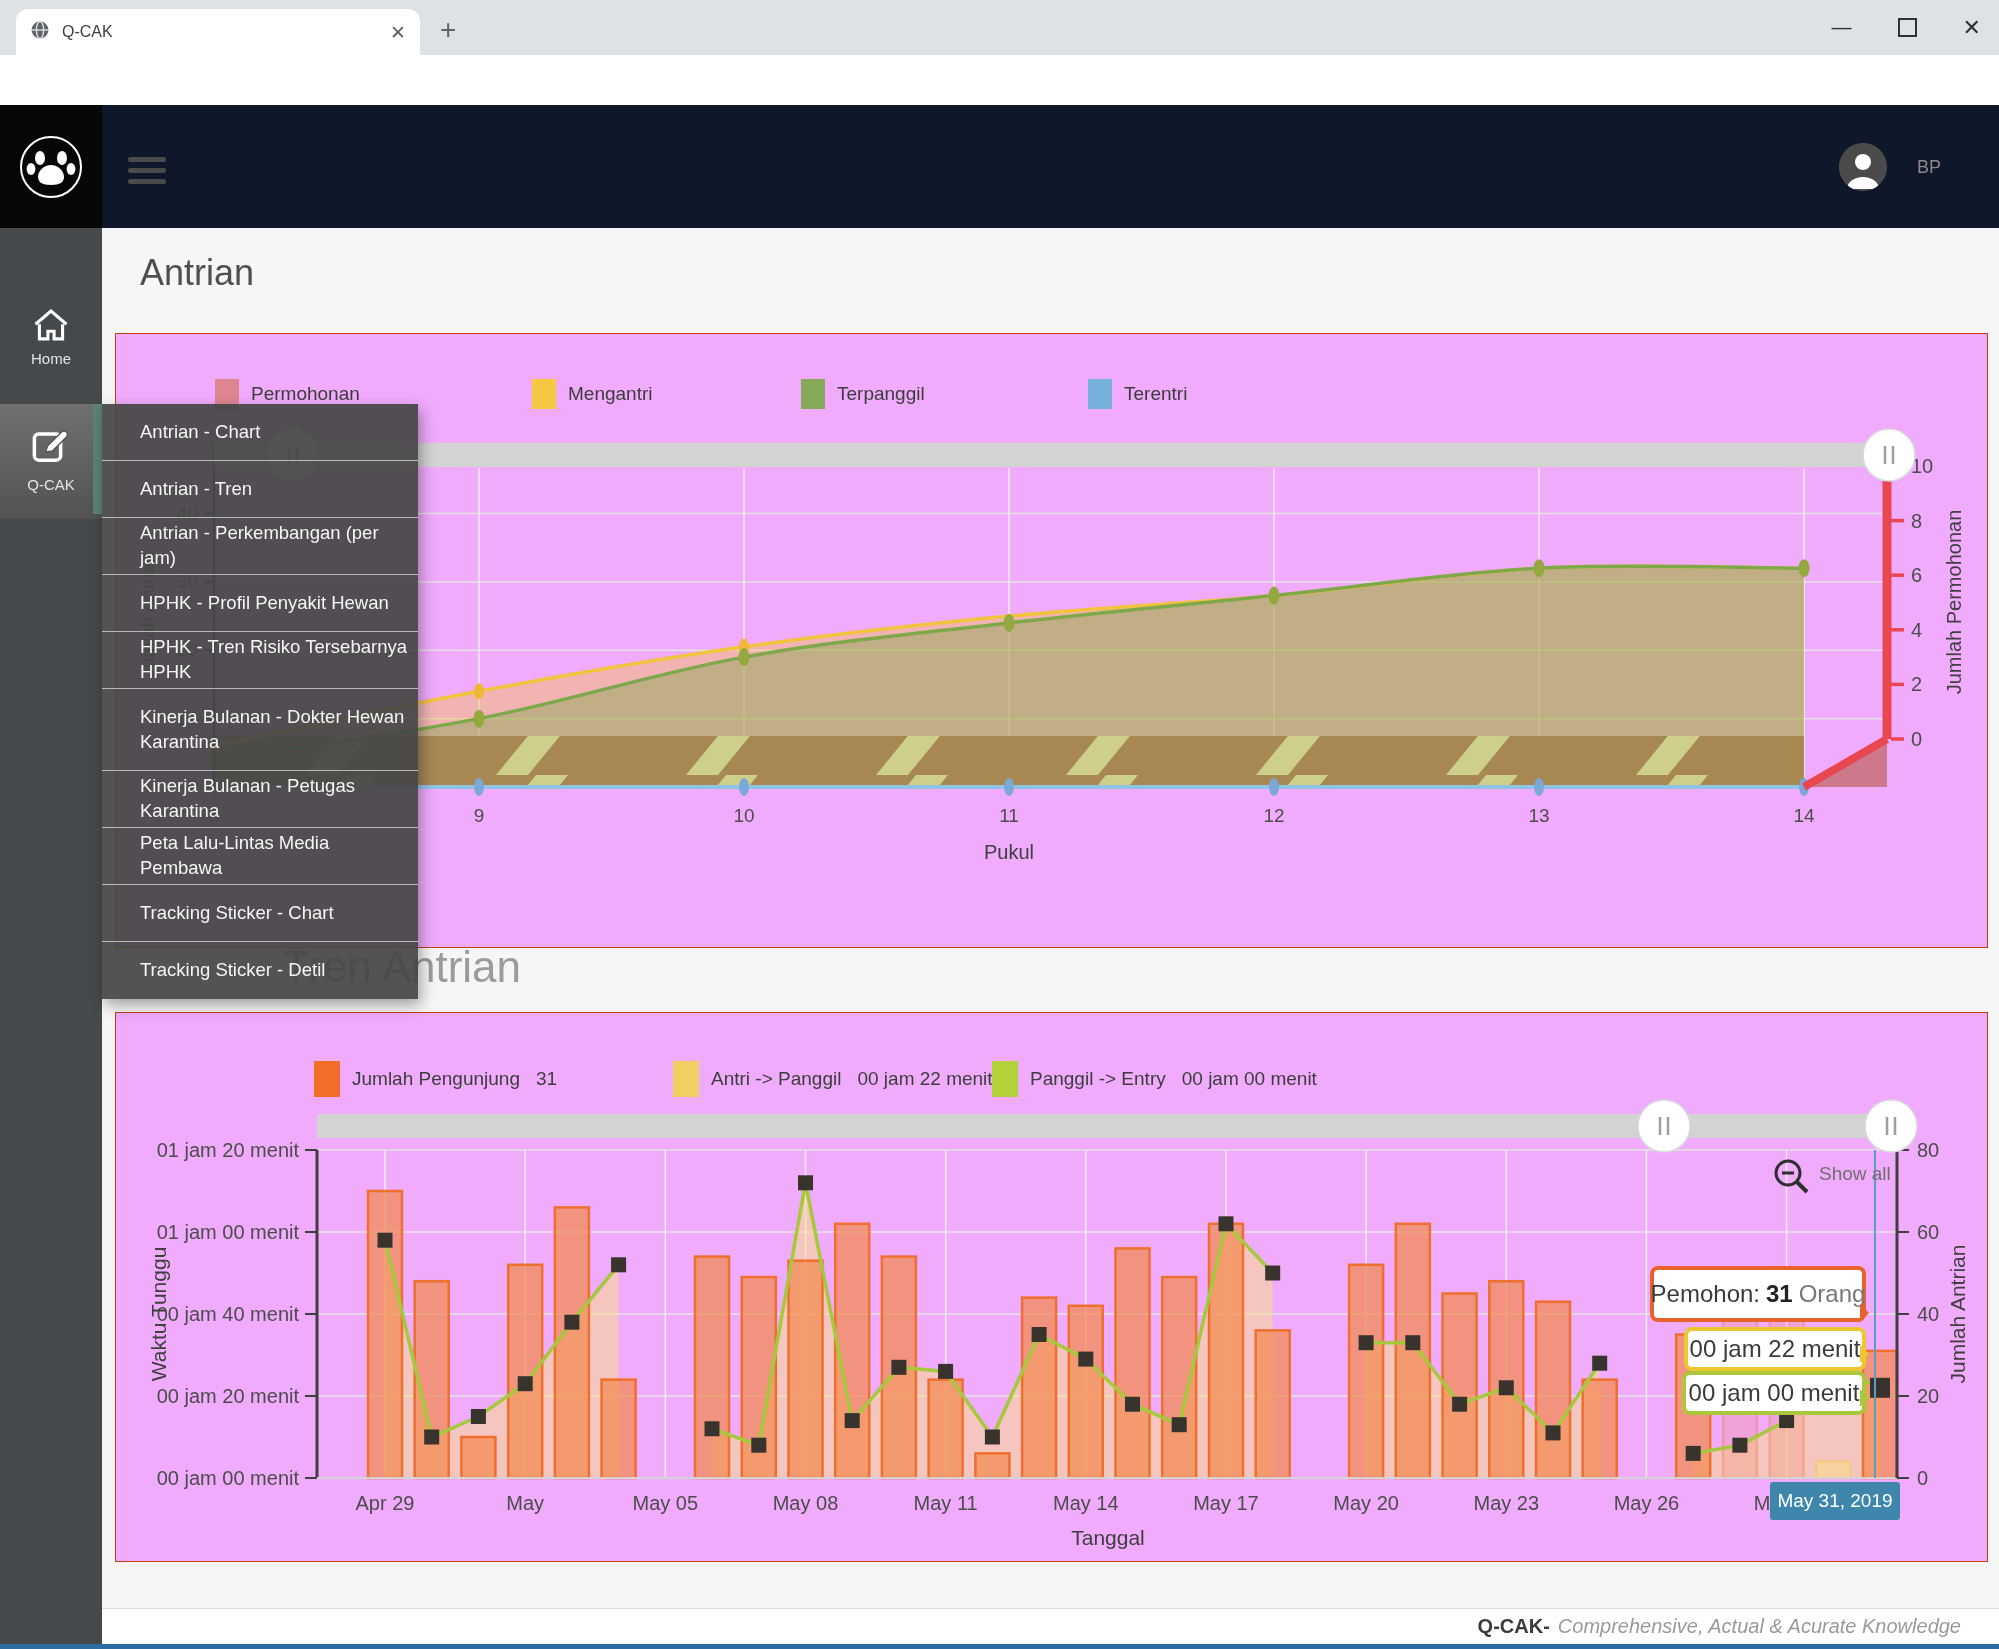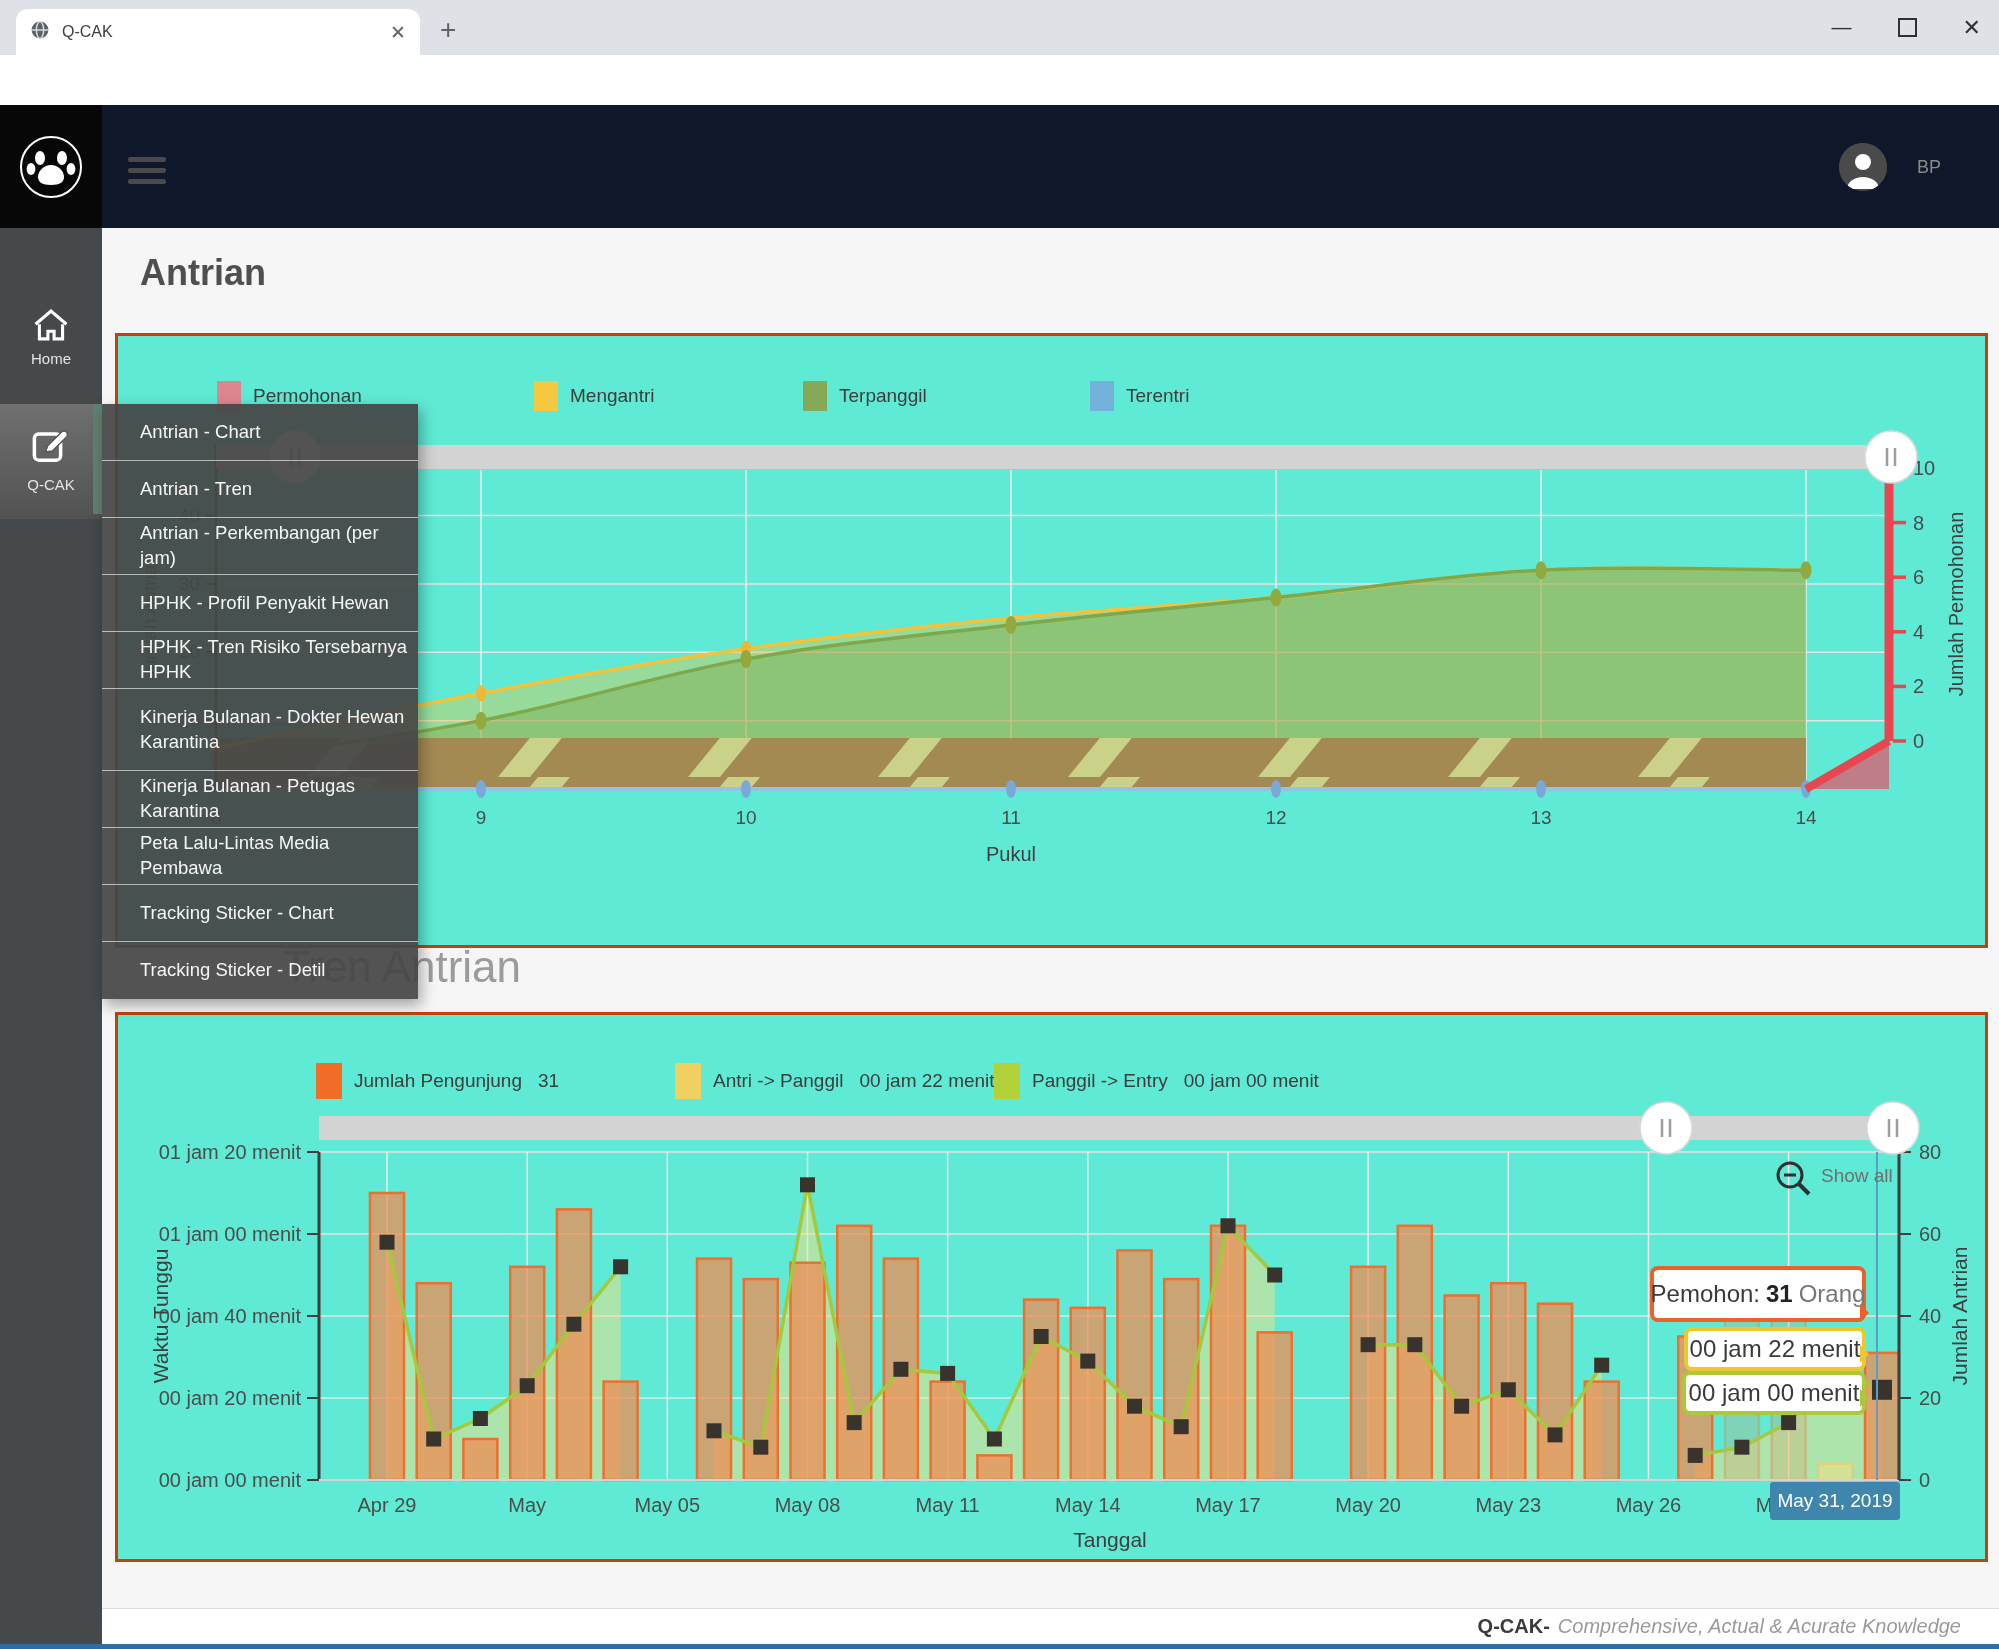--- a/index.html
+++ b/index.html
@@ -34,22 +34,22 @@
              display:flex;align-items:center;justify-content:center;}
   .user-initials{right:58px;top:52px;font-size:18px;color:#8a8a8a;}
   .sidebar{left:0;top:228px;width:102px;height:1421px;background:#45494c;}
   .side-item{width:102px;display:flex;flex-direction:column;align-items:center;color:#e4e4e4;font-size:15px;gap:8px;}
   .side-home{position:absolute;top:80px;left:0;}
   .side-qcak{position:absolute;top:176px;left:0;padding:22px 0 26px 0;
              background:linear-gradient(180deg,#707070,#525252);}
   .qcak-accent{position:absolute;left:93px;top:404px;width:10px;height:110px;background:#5d8272;}
   
   .content-bg{left:102px;top:228px;width:1897px;height:1380px;background:#f6f6f6;}
-  .page-title{left:140px;top:252px;font-size:36px;font-weight:700;color:#4f4f4f;}
-  .card{background:#5eead4;border:3px solid #c2410c;box-sizing:border-box;text-decoration:underline;}
+  .page-title{left:140px;top:252px;font-size:36px;font-weight:400;color:#4f4f4f;}
+  .card{background:#f0abfc;border:1px solid #c2410c;box-sizing:border-box;text-decoration:underline;}
   .card1{left:115px;top:333px;width:1873px;height:615px;}
   .card2{left:115px;top:1012px;width:1873px;height:550px;}
   .section-title{left:283px;top:942px;font-size:44px;font-weight:300;color:#9b9b9b;}
   .legend-item{position:absolute;display:flex;align-items:center;gap:12px;font-size:19px;color:#3d3d3d;}
   .sw1{width:24px;height:30px;display:inline-block;}
   .sw2{width:26px;height:36px;display:inline-block;}
   .legend-val{margin-left:4px;}
   
   .footer{left:102px;top:1608px;width:1897px;height:36px;background:#fff;border-top:1px solid #ddd;
           display:flex;align-items:center;justify-content:flex-end;padding-right:38px;box-sizing:border-box;}

